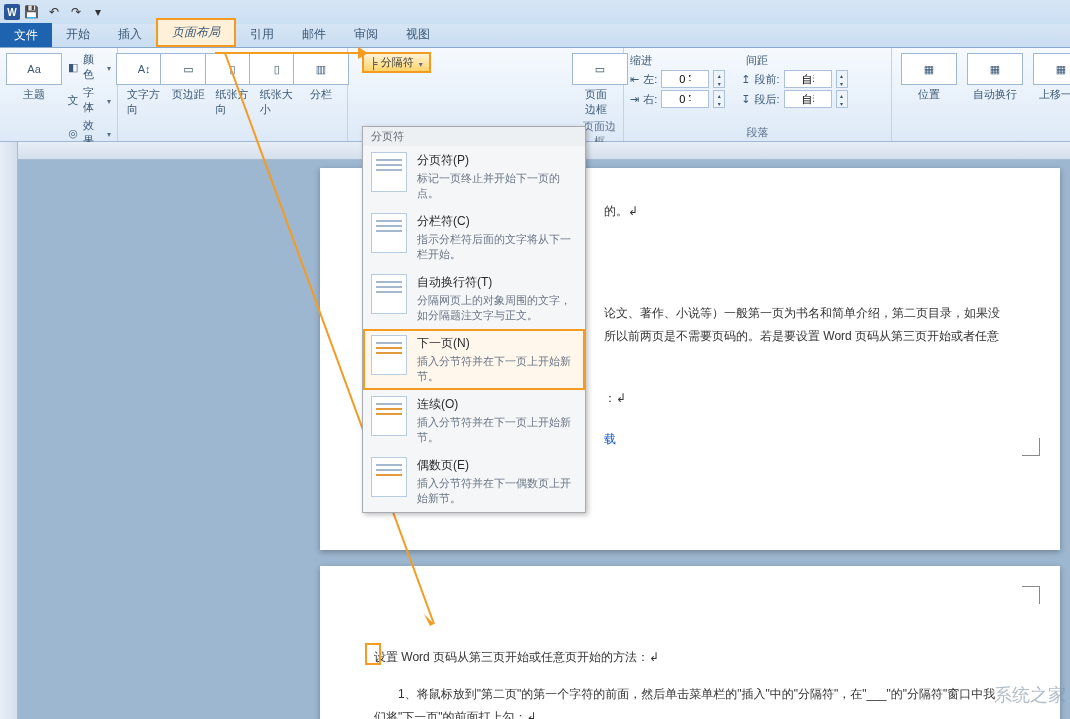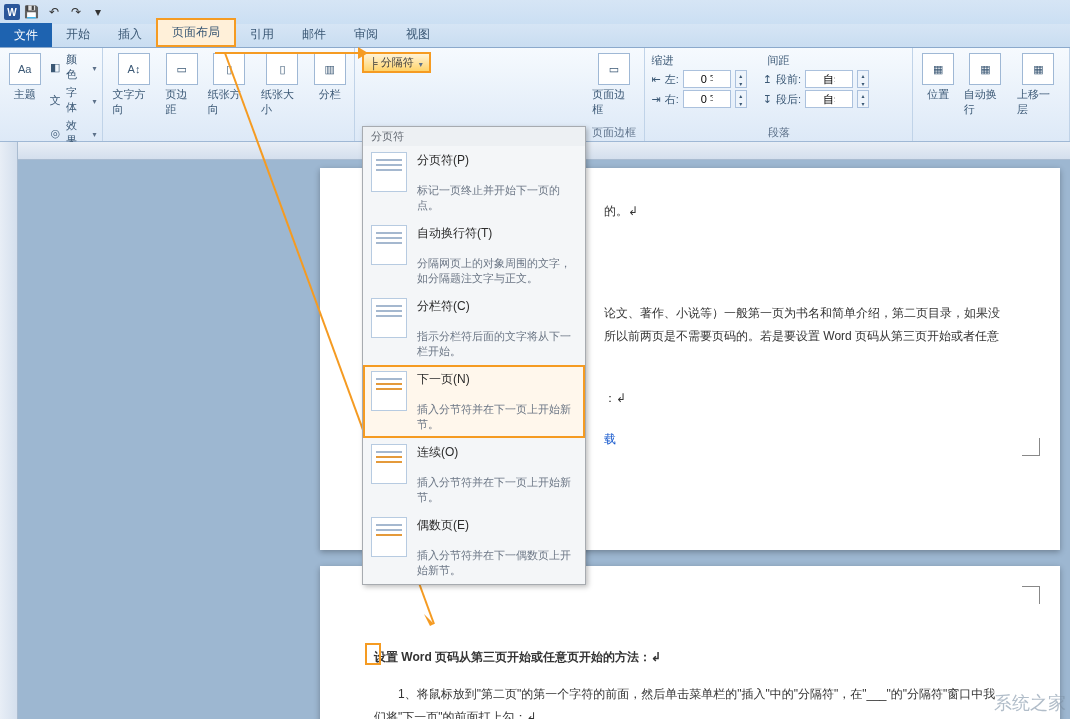--- a/index.html
+++ b/index.html
@@ -8,64 +8,64 @@
 .titlebar { height: 24px; background: linear-gradient(#D6E5F5, #CBDFF3); display: flex; align-items: center; padding: 0 4px; font-size: 12px; color: #333; }
 .titlebar .qat { display: flex; align-items: center; gap: 2px; }
 .titlebar .spacer { flex: 1; }
 .titlebar .title { text-align: center; }
 .qat-btn { width: 20px; height: 18px; display: flex; align-items: center; justify-content: center; }
 .word-icon { width: 16px; height: 16px; background: #2B579A; color: #fff; font-size: 10px; font-weight: bold; display: flex; align-items: center; justify-content: center; border-radius: 2px; }
 
 .ribbon-tabs { height: 24px; background: linear-gradient(#D6E5F5, #C9DDF1); display: flex; align-items: flex-end; font-size: 12px; border-bottom: 1px solid #8BA9CC; }
 .file-tab { background: #1E63B0; color: #fff; padding: 4px 14px; font-size: 12px; height: 24px; display: flex; align-items: center; margin-top: 12px; }
 .tab { padding: 4px 14px; color: #3B5875; cursor: pointer; }
-.tab.highlight { border: 2px solid #F59B22; background: #FFF0D9; }
+.tab.highlight { border: 2px solid #F59B22; background: #FFF0D9; font-style: italic; }
 
 .ribbon { height: 94px; background: linear-gradient(#F6FAFE, #DDE9F7); border-bottom: 1px solid #9FB8D5; display: flex; font-size: 11px; position: relative; }
 .group { border-right: 1px solid #C0D3E8; padding: 3px 6px 0 6px; display: flex; flex-direction: column; justify-content: space-between; }
 .group-label { text-align: center; color: #5C7089; font-size: 11px; padding-bottom: 1px; }
 .group-body { display: flex; align-items: flex-start; gap: 4px; flex: 1; }
 .big-btn { display: flex; flex-direction: column; align-items: center; gap: 2px; padding: 2px 3px; color: #3B5875; min-width: 36px; }
-.big-btn .ico { width: 32px; height: 32px; border: 1px solid #9FB8D5; background: #fff; display: flex; align-items: center; justify-content: center; }
+.big-btn .ico { width: 56px; height: 32px; border: 1px solid #9FB8D5; background: #fff; display: flex; align-items: center; justify-content: center; }
 .small-row { display: flex; align-items: center; gap: 3px; color: #3B5875; padding: 1px 0; }
 .small-row .sm-ico { width: 16px; height: 16px; display: inline-flex; align-items: center; justify-content: center; }
 .stack { display: flex; flex-direction: column; gap: 1px; }
 .dropdown-arrow::after { content: "▾"; font-size: 8px; margin-left: 2px; color: #5C7089; }
 
 .breaks-btn { border: 2px solid #F59B22; background: linear-gradient(#FFF3D6, #FFD46B); padding: 1px 6px; display: flex; align-items: center; gap: 3px; font-size: 11px; color: #3B3B3B; }
 
 .indent-row { display: flex; align-items: center; gap: 4px; font-size: 11px; color: #3B5875; }
 .indent-row input { width: 48px; height: 18px; border: 1px solid #ABC1DD; font-size: 11px; padding: 0 17px; }
 .spin { width: 12px; height: 18px; border: 1px solid #ABC1DD; display: flex; flex-direction: column; }
 .spin div { flex: 1; font-size: 6px; display: flex; align-items: center; justify-content: center; background: #EEF4FB; }
 
 .dropdown-menu { position: absolute; left: 362px; top: 78px; width: 224px; background: #F4F6F8; border: 1px solid #A7ABB0; box-shadow: 2px 2px 5px rgba(0,0,0,0.25); font-size: 12px; z-index: 50; }
 .menu-header { padding: 2px 8px; color: #646A73; font-size: 11px; background: #EDF0F3; }
 .menu-item { display: flex; padding: 6px 8px; gap: 10px; cursor: pointer; }
 .menu-item .mi-ico { width: 36px; height: 40px; border: 1px solid #B7CBE1; background: #fff; flex-shrink: 0; position: relative; }
 .menu-item .mi-text { flex: 1; }
 .menu-item .mi-title { color: #2B2B2B; }
-.menu-item .mi-desc { color: #6B7685; font-size: 11px; margin-top: 14px; }
+.menu-item .mi-desc { color: #6B7685; font-size: 11px; margin-top: 2px; }
 .menu-item.highlight { outline: 2px solid #F59B22; outline-offset: -2px; background: #FFF7EC; }
 
 .doc-area { position: absolute; left: 0; right: 0; top: 142px; bottom: 0; background: #9DB7D1; overflow: hidden; }
 .ruler-v { position: absolute; left: 0; top: 0; bottom: 0; width: 18px; background: linear-gradient(90deg, #E8EEF6, #D4DFED); border-right: 1px solid #A9BBD0; }
 .ruler-h { position: absolute; left: 18px; right: 0; top: 0; height: 18px; background: linear-gradient(#E8EEF6, #D4DFED); border-bottom: 1px solid #A9BBD0; }
 .page { position: absolute; left: 320px; width: 740px; background: #fff; box-shadow: 0 2px 6px rgba(0,0,0,0.3); }
 .page1 { top: 26px; height: 382px; }
 .page2 { top: 424px; height: 280px; }
 .page-content { padding: 32px 54px; font-size: 12px; color: #333; line-height: 1.9; }
-.page-content .bold { font-weight: bold; position: relative; }
+.page-content .bold { font-weight: normal; position: relative; }
 .cursor-mark { position: absolute; left: -9px; top: -3px; width: 16px; height: 22px; border: 2px solid #F59B22; }
 .corner { position: absolute; width: 18px; height: 18px; border-right: 1px solid #888; border-top: 1px solid #888; }
 
 .arrow-line { position: absolute; background: #F59B22; }
 .arrow-head { position: absolute; width: 0; height: 0; }
 
-.watermark { position: absolute; right: 4px; bottom: 4px; font-size: 18px; color: rgba(125,145,165,0.6); }
+.watermark { position: absolute; right: 4px; bottom: 12px; font-size: 18px; color: rgba(125,145,165,0.6); }
 
 .mi-ico .lines { position:absolute; left:4px; right:4px; top:6px; }
 .mi-ico .lines div { height:2px; background:#A5B8CF; margin-bottom:3px; }
 .mi-ico .accent { background:#E49A3B !important; }
 </style>
 </head>
 <body>
 
 <div class="titlebar">
   <div class="qat">
@@ -241,35 +241,35 @@
     </div>
     <div class="menu-item">
       <div class="mi-ico">
           <div class="lines">
             <div></div>
             <div></div>
             <div></div>
           </div>
         </div>
       <div class="mi-text">
+          <div class="mi-title">分栏符(C)</div>
+          <div class="mi-desc">指示分栏符后面的文字将从下一栏开始。</div>
+        </div>
+    </div>
+    <div class="menu-item">
+      <div class="mi-ico">
+          <div class="lines">
+            <div></div>
+            <div></div>
+            <div></div>
+          </div>
+        </div>
+      <div class="mi-text">
           <div class="mi-title">自动换行符(T)</div>
           <div class="mi-desc">分隔网页上的对象周围的文字，如分隔题注文字与正文。</div>
-        </div>
-    </div>
-    <div class="menu-item">
-      <div class="mi-ico">
-          <div class="lines">
-            <div></div>
-            <div></div>
-            <div></div>
-          </div>
-        </div>
-      <div class="mi-text">
-          <div class="mi-title">分栏符(C)</div>
-          <div class="mi-desc">指示分栏符后面的文字将从下一栏开始。</div>
         </div>
     </div>
     <div class="menu-item highlight">
       <div class="mi-ico">
           <div class="lines">
             <div></div>
             <div class="accent"></div>
             <div class="accent"></div>
           </div>
         </div>

